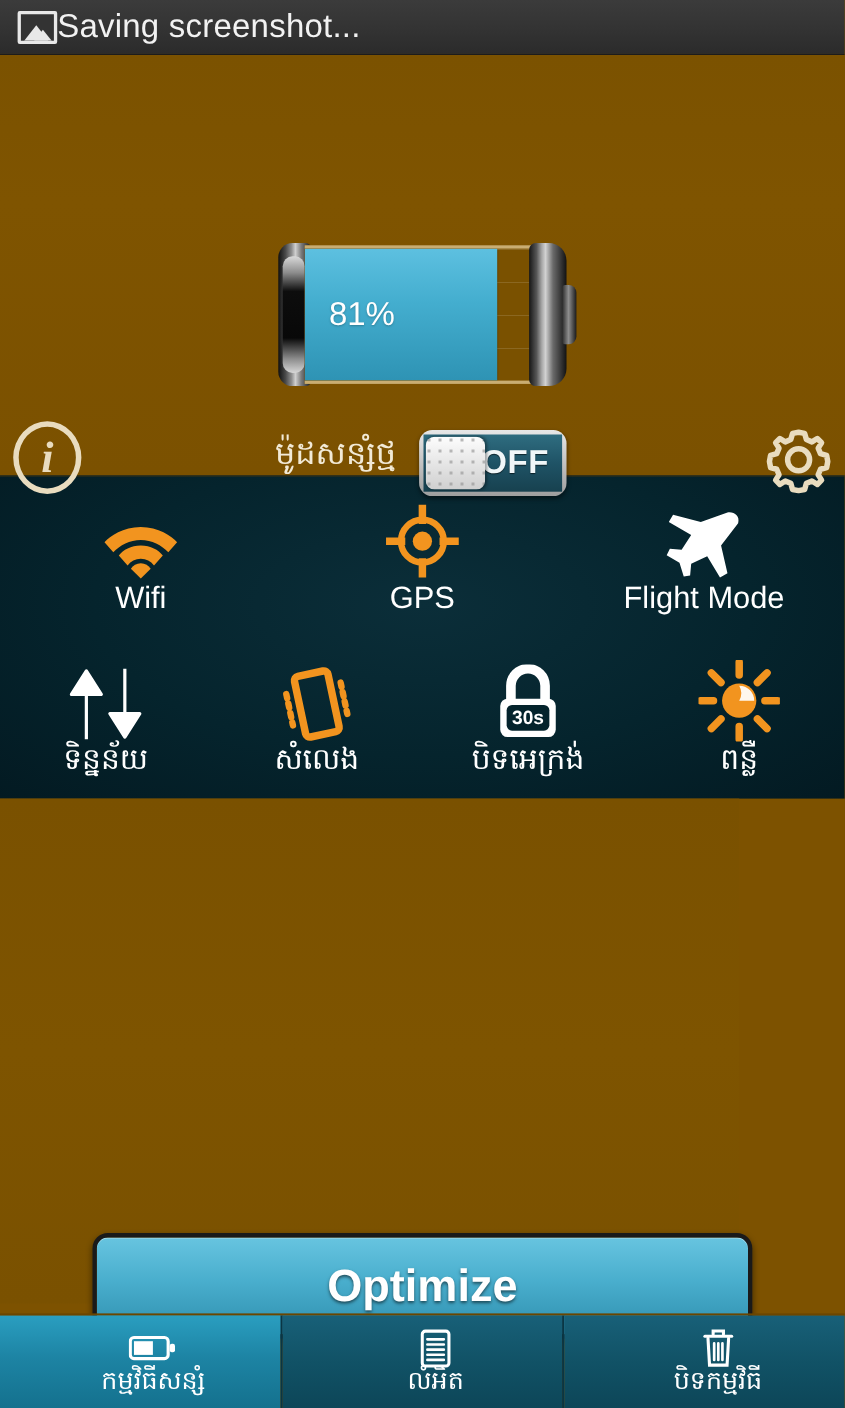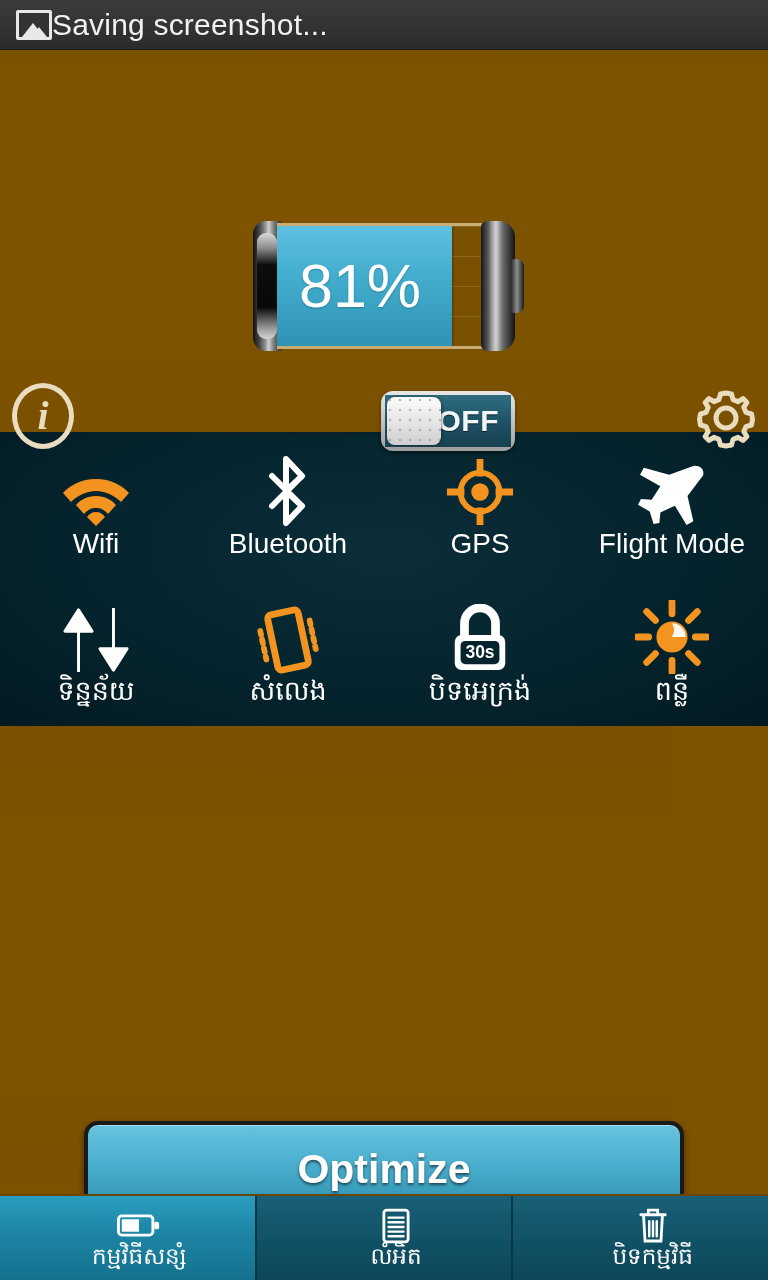--- a/index.html
+++ b/index.html
@@ -78,21 +78,21 @@
         rgba(255,255,255,.13) 0px, rgba(255,255,255,.13) 1px,
         rgba(0,0,0,0) 1px, rgba(0,0,0,0) 30px);
   }
   .bat-fill{
     position:absolute;left:0;top:0;bottom:0;
     background:linear-gradient(180deg,#5dc0e0 0%,#44aecf 40%,#2e93b4 100%);
     display:flex;align-items:center;
     box-shadow:1px 0 2px rgba(0,0,0,.35);
   }
   .bat-pct{
-    color:#ffffff;font-size:61px;font-weight:400;margin-left:22px;
+    color:#ffffff;font-size:30px;font-weight:400;margin-left:22px;
     text-shadow:0 1px 2px rgba(0,0,0,.25);
     font-family:"Liberation Sans",sans-serif;
   }
 
   
   #saver-row{
     position:absolute;left:0;top:330px;width:768px;height:80px;
     display:flex;align-items:center;
   }
   .info-icon{
@@ -220,20 +220,21 @@
         <span class="bat-pct">81%</span>
       </div>
     </div>
     <div class="bat-cap-r"></div>
   </div>
 
   <div id="saver-row">
     <div class="info-icon">
       <span>i</span>
     </div>
+    <div class="saver-label">ម៉ូដសន្សំថ្ម</div>
   </div>
 
   <div class="toggle">
     <div class="toggle-outer">
       <div class="toggle-track">
         <div class="toggle-knob"></div>
         <span class="toggle-text">OFF</span>
       </div>
     </div>
   </div>
@@ -258,28 +259,20 @@
           <g fill="#f2941f">
             <path d="M36 8 C20 8 8 16 3 22 l8 9 C17 25 26 20 36 20 C46 20 55 25 61 31 l8-9 C64 16 52 8 36 8 Z"></path>
             <path d="M36 25 C27 25 20 29 16 34 l8 9 C27 39 31 37 36 37 C41 37 45 39 48 43 l8-9 C52 29 45 25 36 25 Z"></path>
             <path d="M36 41 C32 41 29 43 27 46 l9 9 9-9 C43 43 40 41 36 41 Z"></path>
           </g>
         </svg>
       </div>
       <div class="tgl-label en">Wifi</div>
     </div>
 
-    <div class="tgl-cell">
-      <div class="tgl-ico">
-        <svg viewBox="0 0 48 72" width="48" height="72">
-          <path d="M22 4 L38 21 L22 36 L22 4 Z M22 36 L38 51 L22 68 L22 36 Z M8 21 L38 51 M8 51 L38 21" stroke="#ffffff" stroke-width="6" fill="none" stroke-linejoin="round" stroke-linecap="round"></path>
-        </svg>
-      </div>
-      <div class="tgl-label en">Bluetooth</div>
-    </div>
 
     <div class="tgl-cell">
       <div class="tgl-ico">
         <svg viewBox="0 0 72 72" width="70" height="70">
           <g stroke="#f2941f" fill="none" stroke-width="6">
             <circle cx="36" cy="36" r="20"></circle>
             <path d="M36 2 L36 20 M36 52 L36 70 M2 36 L20 36 M52 36 L70 36" stroke-width="7"></path>
           </g>
           <circle cx="36" cy="36" r="9" fill="#f2941f"></circle>
         </svg>

